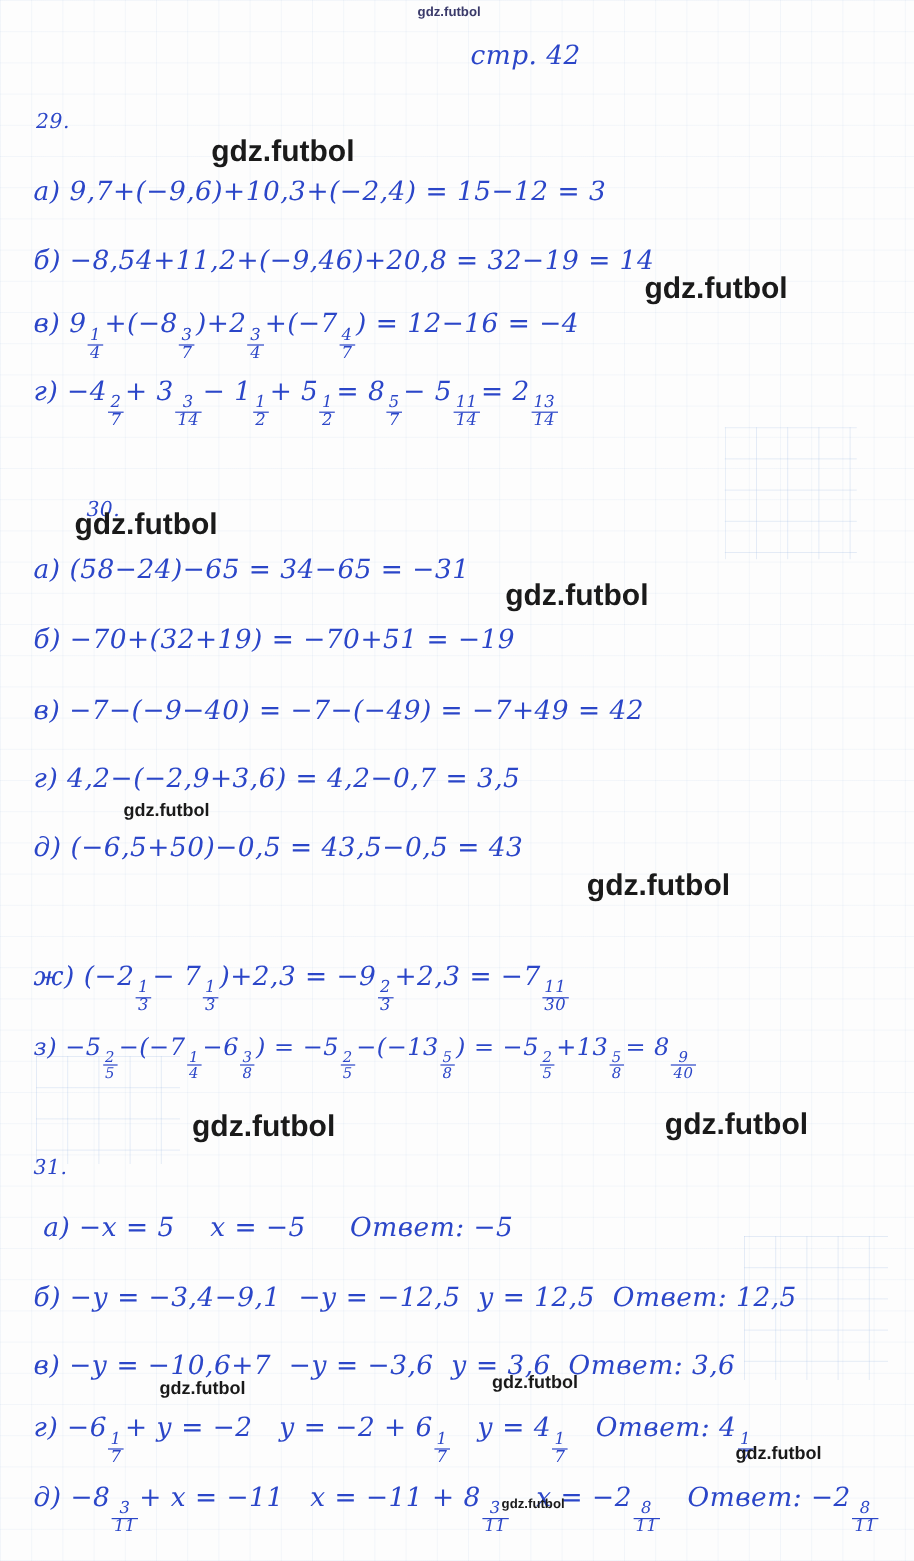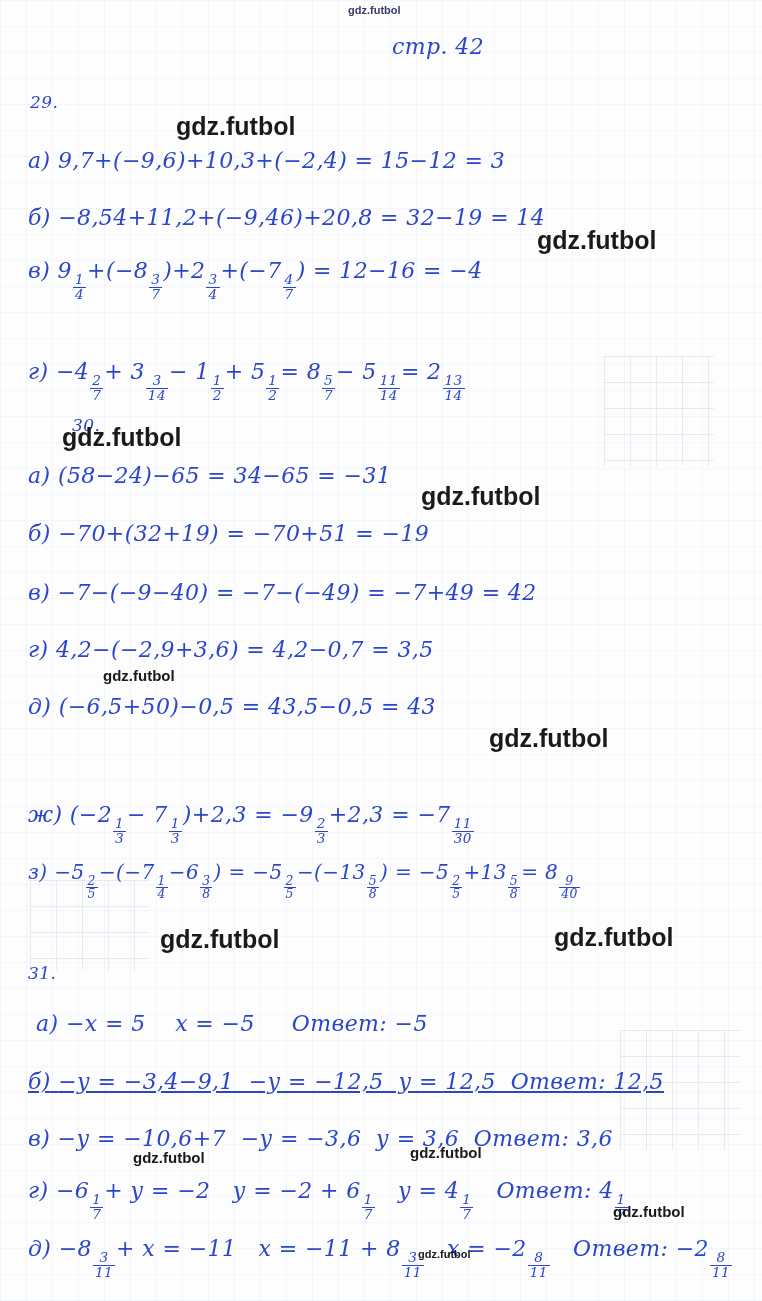--- a/index.html
+++ b/index.html
@@ -105,21 +105,21 @@
           <span class="den">7</span>
         </span>)+2<span class="frac">
           <span class="num2">3</span>
           <span class="den">4</span>
         </span>+(−7<span class="frac">
           <span class="num2">4</span>
           <span class="den">7</span>
         </span>) = 12−16 = −4</span>
   </div>
 
-  <div class="hw line" style="left:28px; top:314px;margin-top:45px;">
+  <div class="hw line" style="left:28px; top:314px;">
     <span>г)</span>
     <span>−4<span class="frac">
           <span class="num2">2</span>
           <span class="den">7</span>
         </span>+ 3<span class="frac">
           <span class="num2">3</span>
           <span class="den">14</span>
         </span>− 1<span class="frac">
           <span class="num2">1</span>
           <span class="den">2</span>
@@ -212,21 +212,21 @@
         </span></span>
   </div>
 
   <div class="hw num" style="left:28px; top:963px;">31.</div>
 
   <div class="hw line" style="left:36px; top:1011px;">
     <span>а)</span>
     <span>−х = 5&nbsp;&nbsp;&nbsp; х = −5&nbsp;&nbsp;&nbsp;&nbsp; Ответ: −5</span>
   </div>
 
-  <div class="hw line" style="left:28px; top:1069px;text-decoration:underline;">
+  <div class="hw line" style="left:28px; top:1069px;">
     <span>б)</span>
     <span>−у = −3,4−9,1&nbsp; −у = −12,5&nbsp; у = 12,5&nbsp; Ответ: 12,5</span>
   </div>
 
   <div class="hw line" style="left:28px; top:1126px;">
     <span>в)</span>
     <span>−у = −10,6+7&nbsp; −у = −3,6&nbsp; у = 3,6&nbsp; Ответ: 3,6</span>
   </div>
 
   <div class="hw line" style="left:28px; top:1178px;">

